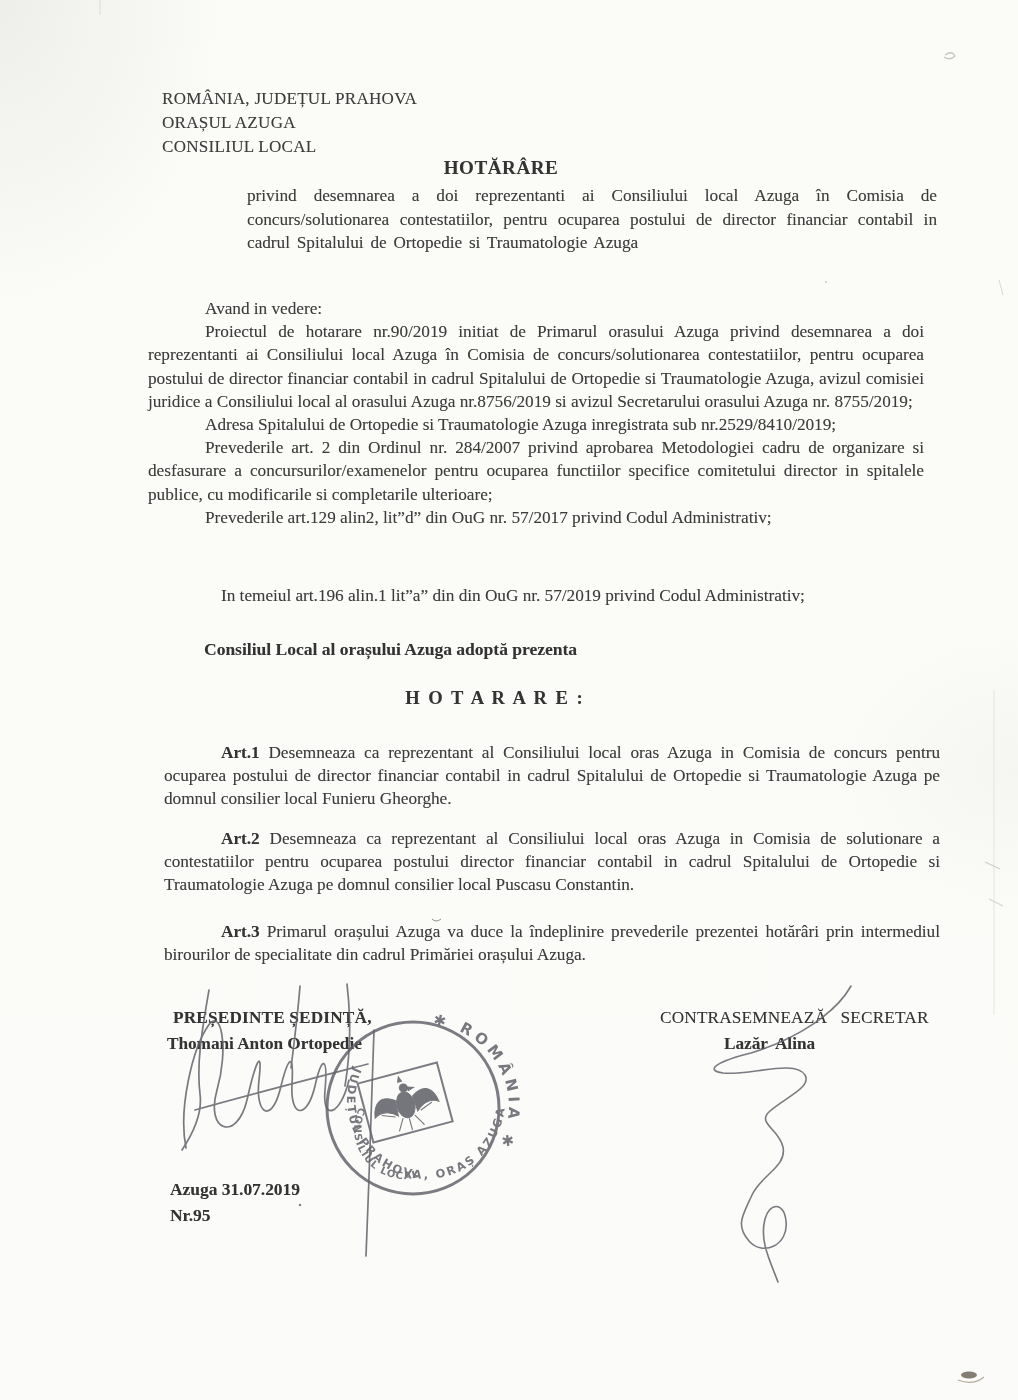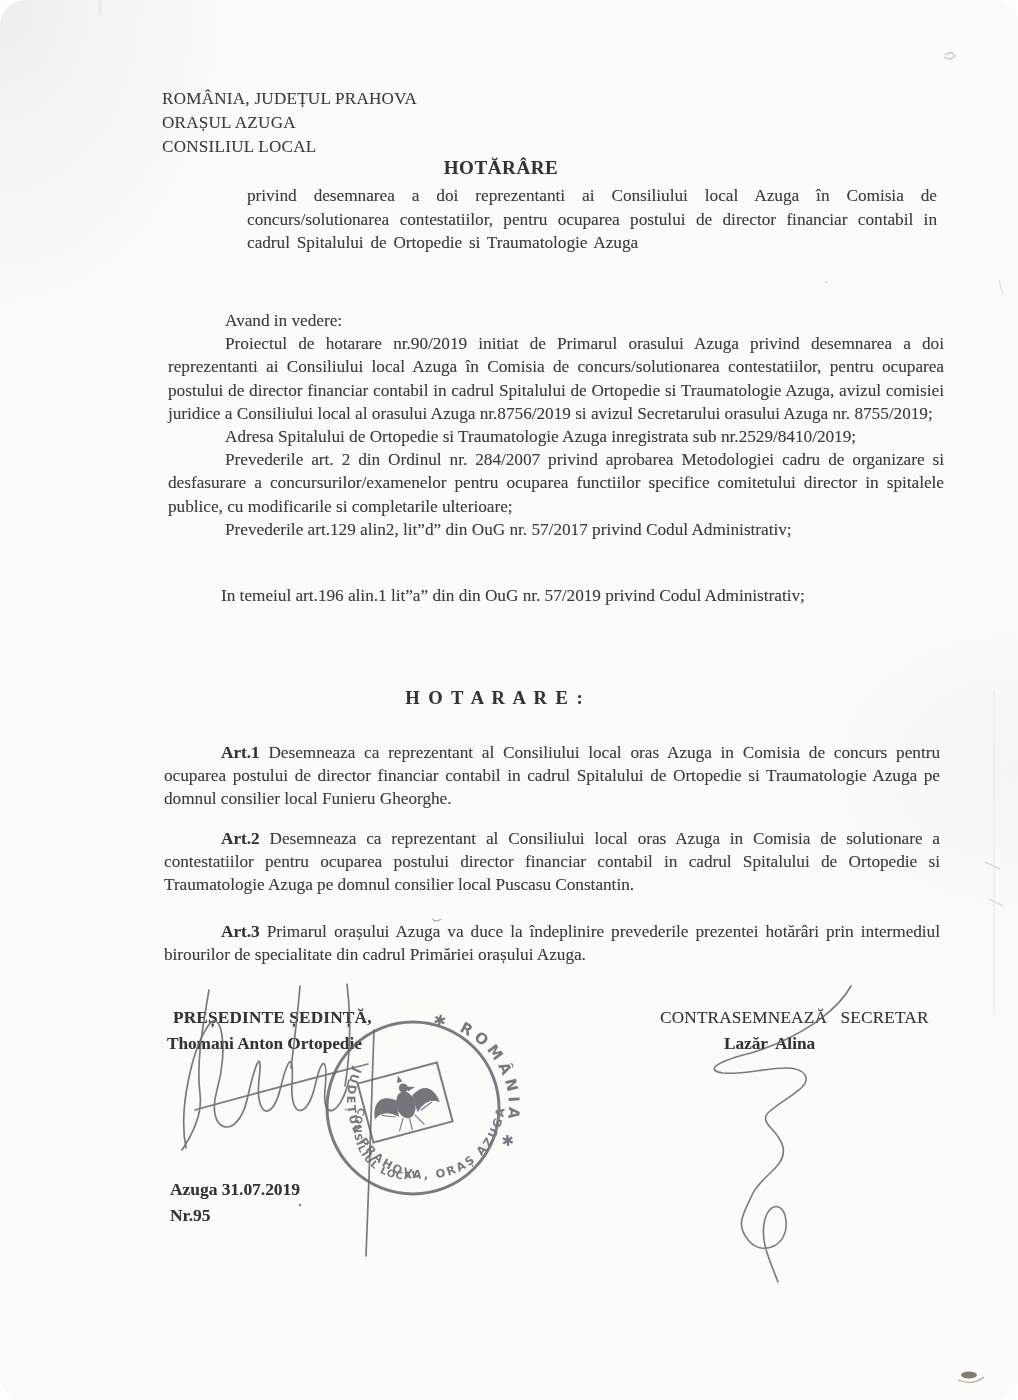--- a/index.html
+++ b/index.html
@@ -6,28 +6,27 @@
   html,body { background:#ffffff; }
   .page {
     position:relative; width:1018px; height:1400px; overflow:hidden;
     background:#fbfbf8;
     background-image:
       radial-gradient(ellipse at 0% 0%, rgba(185,185,178,.20), transparent 16%),
       radial-gradient(ellipse at 100% 55%, rgba(205,205,198,.12), transparent 14%),
       linear-gradient(#fbfbf8,#fbfbf9);
     font-family:"Liberation Serif", serif;
     color:#3c3c3c;
-    border-radius:25px;
   }
   .abs { position:absolute; }
   .scan { text-shadow: .2px .2px .6px rgba(80,80,80,.38); }
   .header-block { left:162px; top:87px; font-size:17px; line-height:24px; letter-spacing:.3px; }
   .doc-title { left:0; top:157px; width:990px; text-align:center; font-size:19px; font-weight:bold; letter-spacing:.6px; color:#333;padding-left:12px; }
   .subtitle { left:247px; top:184px; width:690px; font-size:17.2px; line-height:23.5px; text-align:justify; word-spacing:2.5px; }
-  .preamble { left:168px; top:297px; width:776px; font-size:17.2px; line-height:23.2px; text-align:justify;margin-top:12px; }
+  .preamble { left:148px; top:297px; width:776px; font-size:17.2px; line-height:23.2px; text-align:justify; }
   .preamble p { text-indent:57px; }
   .temei { left:164px; top:586px; width:776px; font-size:17.2px; text-indent:57px; }
   .adopt { left:204px; top:639px; font-size:17.5px; font-weight:bold; color:#333; }
   .decision { left:0; top:688px; width:990px; text-align:center; font-size:18.5px; font-weight:bold; letter-spacing:2px; color:#333;font-family:Liberation Serif, serif; }
   .article { left:164px; width:776px; font-size:17.2px; line-height:23.2px; text-align:justify; text-indent:57px; }
   .art1 { top:741px; } .art2 { top:827px; } .art3 { top:920px; }
   .art-label { font-weight:bold; color:#333; }
   .sigL-title { left:173px; top:1008px; font-size:17.2px; font-weight:bold; letter-spacing:.2px; color:#333; }
   .sigL-name  { left:167px; top:1034px; font-size:17.2px; font-weight:bold; color:#333; }
   .sigR-title { left:660px; top:1008px; font-size:17.2px; font-weight:normal; word-spacing:9px; letter-spacing:.2px; color:#333; }
@@ -53,20 +52,21 @@
   <div class="abs preamble scan">
     <p>Avand in vedere:</p>
     <p>Proiectul de hotarare nr.90/2019 initiat de Primarul orasului Azuga privind desemnarea a doi reprezentanti ai Consiliului local Azuga în Comisia de concurs/solutionarea contestatiilor, pentru ocuparea postului de director financiar contabil in cadrul Spitalului de Ortopedie si Traumatologie Azuga, avizul comisiei juridice a Consiliului local al orasului Azuga nr.8756/2019 si avizul Secretarului orasului Azuga nr. 8755/2019;</p>
     <p>Adresa Spitalului de Ortopedie si Traumatologie Azuga inregistrata sub nr.2529/8410/2019;</p>
     <p>Prevederile art. 2 din Ordinul nr. 284/2007 privind aprobarea Metodologiei cadru de organizare si desfasurare a concursurilor/examenelor pentru ocuparea functiilor specifice comitetului director in spitalele publice, cu modificarile si completarile ulterioare;</p>
     <p>Prevederile art.129 alin2, lit”d” din OuG nr. 57/2017 privind Codul Administrativ;</p>
   </div>
 
   <p class="abs temei scan">In temeiul art.196 alin.1 lit”a” din din OuG nr. 57/2019 privind Codul Administrativ;</p>
 
+  <p class="abs adopt scan">Consiliul Local al orașului Azuga adoptă prezenta</p>
 
   <div class="abs decision scan">H O T A R A R E :</div>
 
   <p class="abs article art1 scan"><span class="art-label">Art.1</span> <span>Desemneaza ca reprezentant al Consiliului local oras Azuga in Comisia de concurs pentru ocuparea postului de director financiar contabil in cadrul Spitalului de Ortopedie si Traumatologie Azuga pe domnul consilier local Funieru Gheorghe.</span></p>
 
   <p class="abs article art2 scan"><span class="art-label">Art.2</span> <span>Desemneaza ca reprezentant al Consiliului local oras Azuga in Comisia de solutionare a contestatiilor pentru ocuparea postului director financiar contabil in cadrul Spitalului de Ortopedie si Traumatologie Azuga pe domnul consilier local Puscasu Constantin.</span></p>
 
   <p class="abs article art3 scan"><span class="art-label">Art.3</span> <span>Primarul orașului Azuga va duce la îndeplinire prevederile prezentei hotărâri prin intermediul birourilor de specialitate din cadrul Primăriei orașului Azuga.</span></p>
 
   <div class="abs sigL-title scan">PREȘEDINTE ȘEDINȚĂ,</div>

